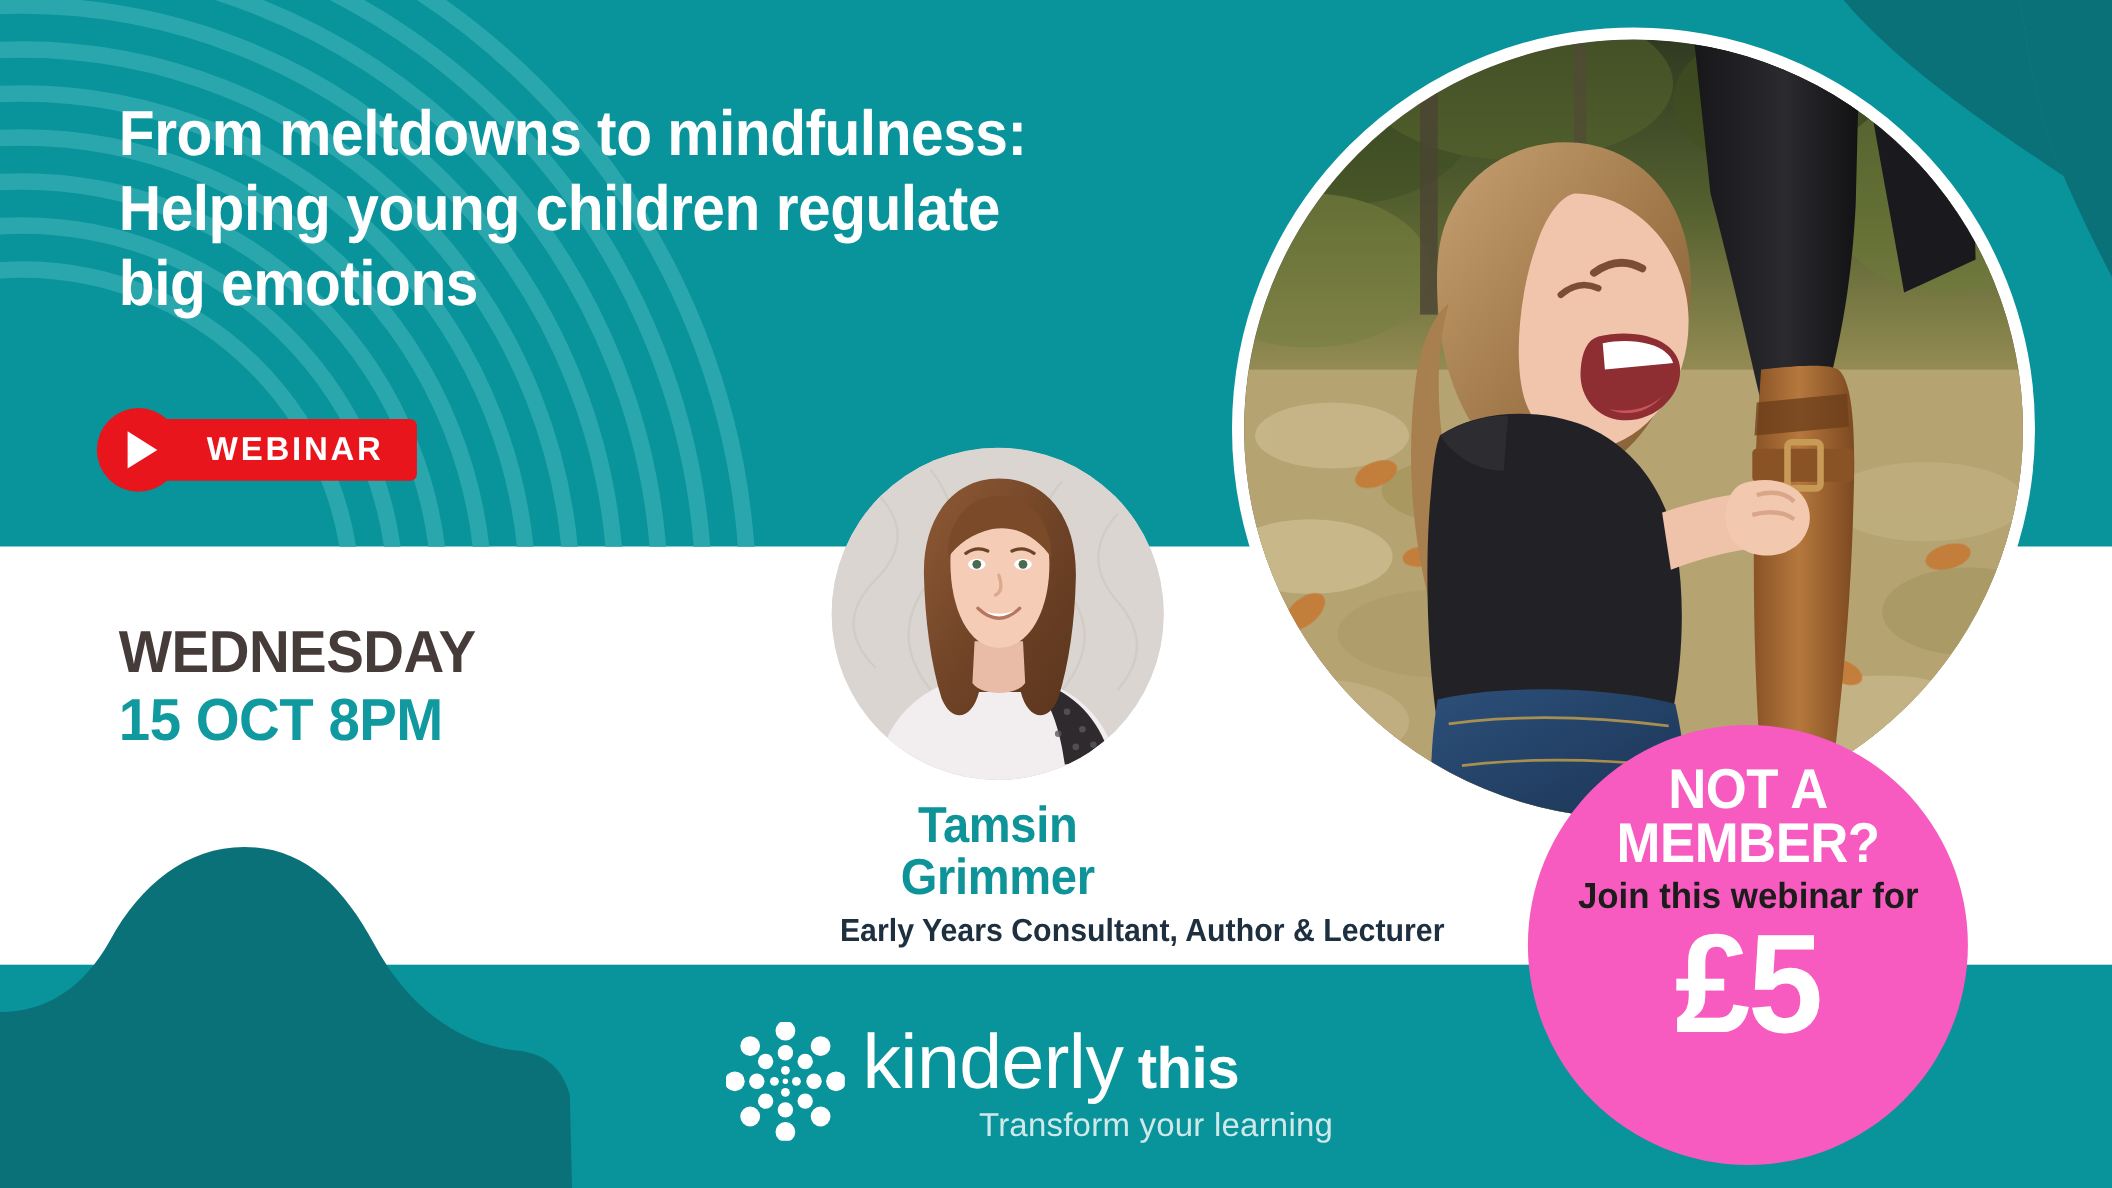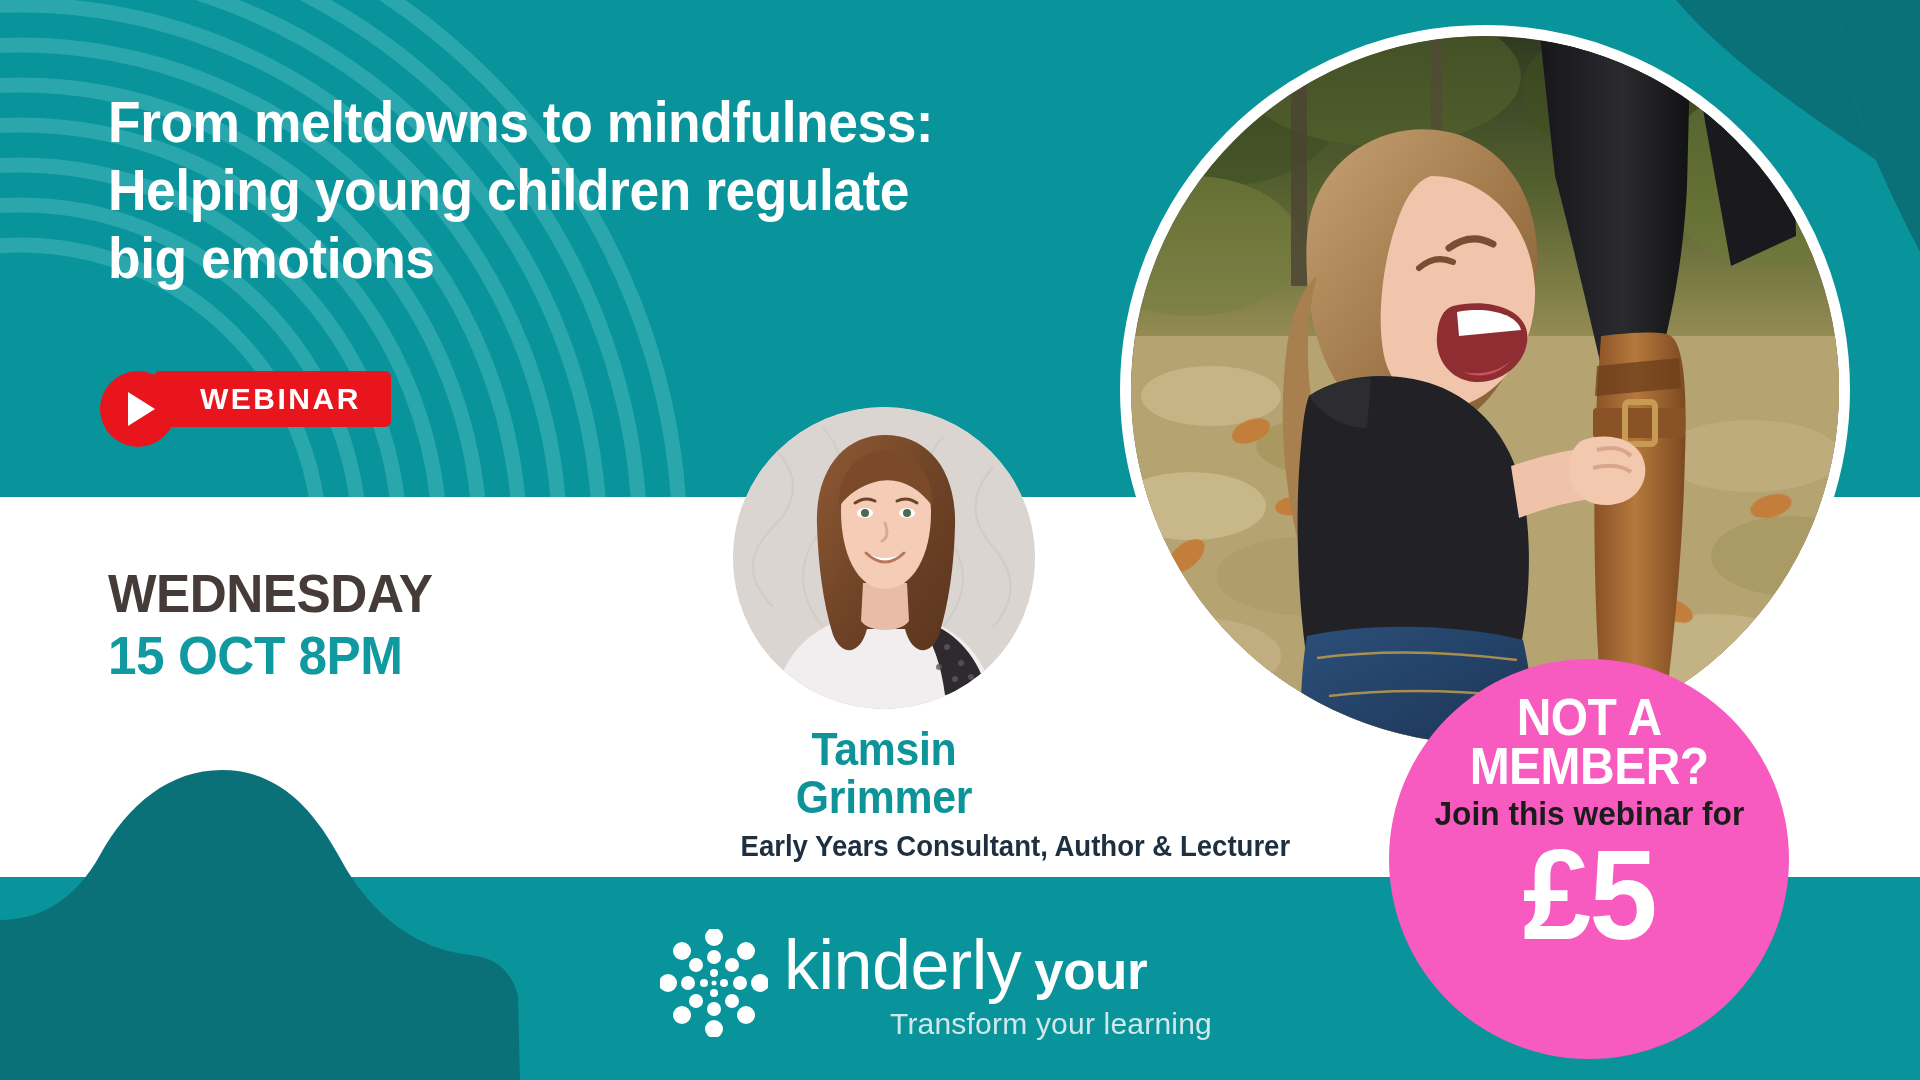--- a/index.html
+++ b/index.html
@@ -29,21 +29,21 @@
   .title{
     position:absolute;left:108px;top:88px;width:1000px;
     color:#ffffff;font-weight:700;font-size:58px;line-height:1.17;
     font-family:"Liberation Sans",sans-serif;
     letter-spacing:-0.5px;
     transform:scaleX(0.92);transform-origin:left top;
   }
   .title .line{display:block;white-space:nowrap;}
 
   
-  .webinar-badge{position:absolute;left:100px;top:371px;height:76px;display:flex;}
+  .webinar-badge{position:absolute;left:88px;top:371px;height:76px;display:flex;align-items:center;}
   .play-circle{
     position:relative;width:76px;height:76px;border-radius:50%;
     background:#E8151D;display:flex;align-items:center;justify-content:center;z-index:2;
   }
   .play-tri{
     width:0;height:0;margin-left:7px;
     border-left:27px solid #ffffff;
     border-top:17px solid transparent;
     border-bottom:17px solid transparent;
   }
@@ -64,21 +64,21 @@
     letter-spacing:-0.5px;transform:scaleX(0.95);transform-origin:left top;
     font-family:"Liberation Sans",sans-serif;
   }
   .date-when{
     color:#109AA0;font-weight:700;font-size:54px;line-height:1.03;margin-top:6px;
     letter-spacing:-0.5px;transform:scaleX(0.95);transform-origin:left top;
     font-family:"Liberation Sans",sans-serif;
   }
 
   
-  .speaker{position:absolute;left:733px;top:407px;width:302px;text-align:center;}
+  .speaker{position:absolute;left:756px;top:407px;width:302px;text-align:center;}
   .speaker-photo{
     width:302px;height:302px;border-radius:50%;overflow:hidden;position:relative;
     background:#DCD8D4;
   }
   .speaker-name{
     margin-top:16px;color:#0D9398;font-weight:700;font-size:46px;line-height:1.05;
     transform:scaleX(0.93);font-family:"Liberation Sans",sans-serif;letter-spacing:-0.3px;
   }
   .speaker-role{
     margin-top:8px;color:#1E2F40;font-weight:700;font-size:29px;line-height:1.15;
@@ -413,19 +413,19 @@
           <circle cx="64" cy="54" r="4"></circle>
           <circle cx="54" cy="64" r="4"></circle>
           <circle cx="44" cy="54" r="4"></circle>
           <circle cx="54" cy="54" r="2.5"></circle>
         </g>
       </svg>
     </div>
     <div class="logo-text">
       <div class="logo-word">
         <span class="logo-kinderly">kinderly</span>
-        <span class="logo-learn">your</span>
+        <span class="logo-learn">this</span>
       </div>
       <div class="logo-tag">Transform your learning</div>
     </div>
   </div>
 
 </div>
 
 </body></html>

